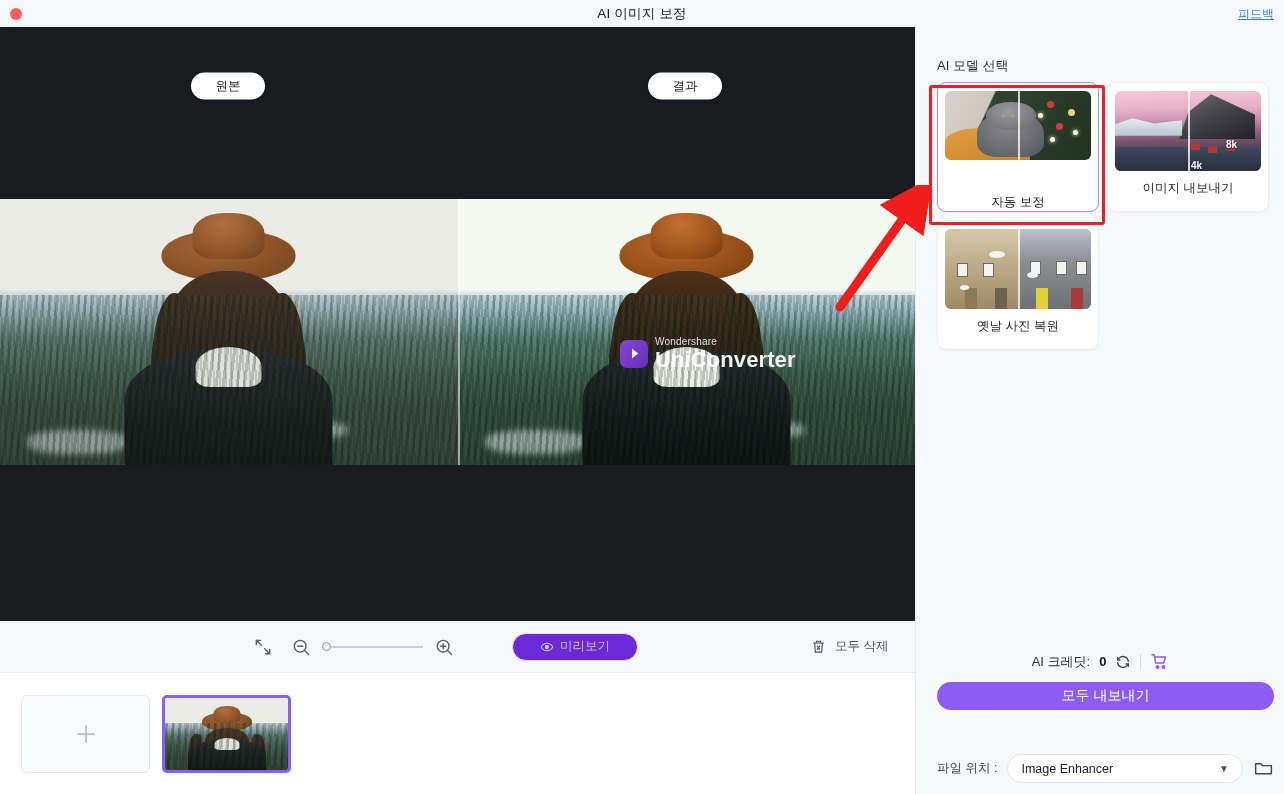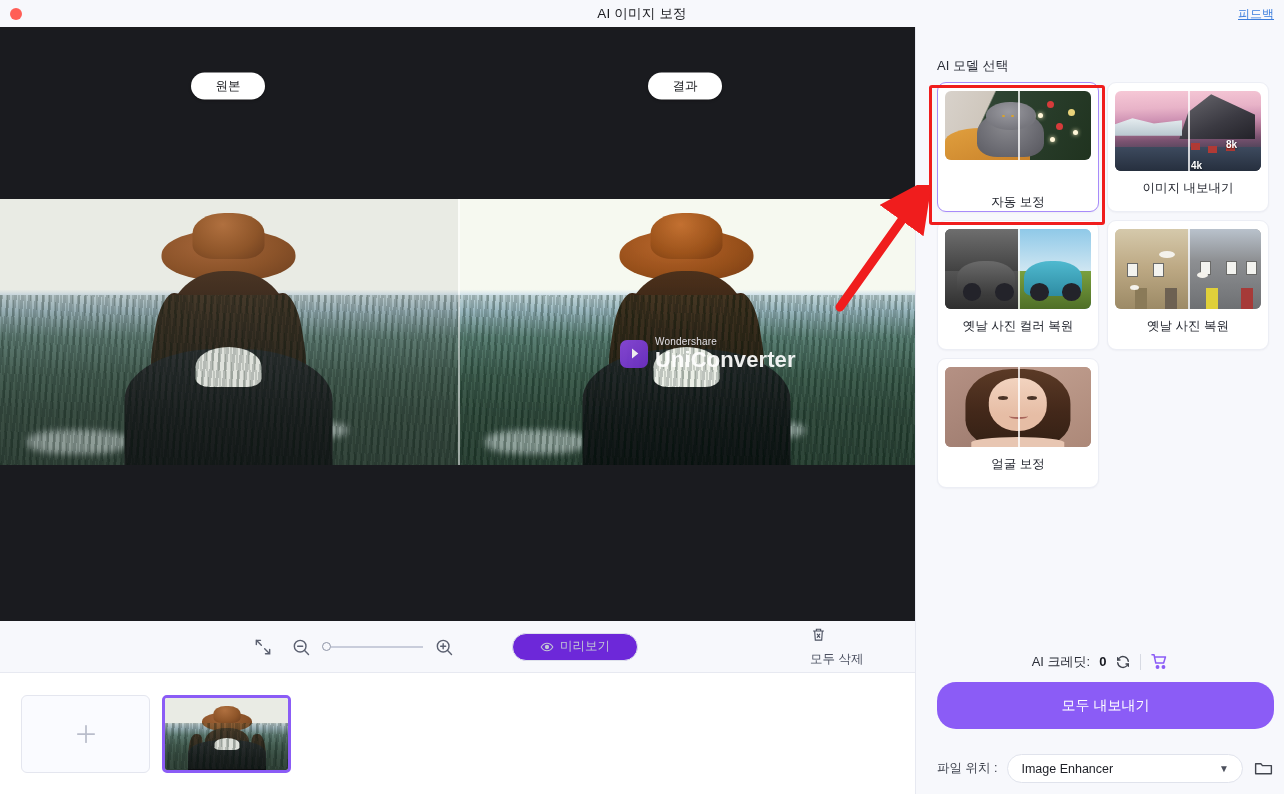--- a/index.html
+++ b/index.html
@@ -160,22 +160,22 @@
   }
   .slider-track { width: 92px; height: 2px; background: #c9cddb; }
   .preview-btn {
     display: flex; align-items: center; justify-content: center; gap: 6px;
     width: 126px; height: 28px; border-radius: 14px;
     border: 1px solid #dfe2ec; color: #c3c7d4; font-size: 12.5px;
     background: #6d28d9; cursor: default;
   }
   .preview-btn svg { width: 14px; height: 14px; }
   .delete-all {
-    display: flex; align-items: flex-start; gap: 8px;
-    color: #4b5060; font-size: 12.5px; cursor: pointer; flex-direction: column;
+    display: flex; align-items: flex-end; gap: 8px;
+    color: #4b5060; font-size: 12.5px; cursor: pointer;
   }
   .delete-all svg { width: 17px; height: 17px; }
 
   
   .thumbstrip {
     position: absolute; left: 0; top: 673px; width: 915px; height: 121px;
     background: #ffffff; display: flex; align-items: center; gap: 12px;
     padding-left: 21px;
   }
   .add-thumb {
@@ -323,21 +323,21 @@
   .credits {
     position: absolute; left: 0; top: 20px; width: 369px;
     display: flex; align-items: center; justify-content: center; gap: 9px;
     font-size: 13px; color: #2b2e38;
   }
   .credit-num { font-weight: 700; color: #16181f; }
   .refresh-ico { width: 16px; height: 16px; color: #41454f; cursor: pointer; }
   .vsep { width: 1px; height: 16px; background: #d7dae3; }
   .cart-ico { width: 19px; height: 19px; color: #8b5cf6; cursor: pointer; }
   .export-btn {
-    position: absolute; left: 21px; top: 50px; width: 337px; height: 47px;
+    position: absolute; left: 21px; top: 50px; width: 337px; height: 28px;
     border-radius: 19px; background: #8b5cf6; color: #ffffff;
     display: flex; align-items: center; justify-content: center;
     font-size: 14px; cursor: pointer; border: none;
   }
   .filerow {
     position: absolute; left: 21px; top: 122px; width: 337px;
     display: flex; align-items: center; gap: 10px;
   }
   .filelabel { font-size: 12.5px; color: #3a3e49; white-space: nowrap; }
   .fileselect {
@@ -505,38 +505,20 @@
             <div class="up-house" style="left:64%;bottom:22%"></div>
             <div class="up-house" style="left:76%;bottom:25%"></div>
             <div class="up-tag" style="left:52%;top:40%">4k</div>
             <div class="up-tag" style="left:76%;top:14%">8k</div>
           </div>
           <div class="mid-split"></div>
         </div>
         <div class="card-label">이미지 내보내기</div>
       </div>
 
-      <div class="card">
-        <div class="card-thumb">
-          <div class="art art-colorize">
-            <div class="cz-sky-l"></div>
-              <div class="cz-sky-r"></div>
-            <div class="cz-grass-l"></div>
-              <div class="cz-grass-r"></div>
-            <div class="cz-car-l"></div>
-              <div class="cz-car-r"></div>
-            <div class="cz-wheel" style="left:12%"></div>
-            <div class="cz-wheel" style="left:34%"></div>
-            <div class="cz-wheel" style="left:58%"></div>
-            <div class="cz-wheel" style="left:80%"></div>
-          </div>
-          <div class="mid-split"></div>
-        </div>
-        <div class="card-label">옛날 사진 컬러 복원</div>
-      </div>
 
       <div class="card">
         <div class="card-thumb">
           <div class="art art-restore">
             <div class="rs-l"></div>
               <div class="rs-r"></div>
             <div class="rs-win" style="left:8%;top:42%"></div>
             <div class="rs-win" style="left:26%;top:42%"></div>
             <div class="rs-win" style="left:58%;top:40%"></div>
             <div class="rs-win" style="left:76%;top:40%"></div>
@@ -547,36 +529,20 @@
             <div class="rs-door" style="left:86%;background:#a63a38"></div>
             <div class="rs-scratch" style="left:30%;top:28%;width:16px;height:7px"></div>
             <div class="rs-scratch" style="left:56%;top:54%;width:11px;height:6px"></div>
             <div class="rs-scratch" style="left:10%;top:70%;width:9px;height:5px"></div>
           </div>
           <div class="mid-split"></div>
         </div>
         <div class="card-label">옛날 사진 복원</div>
       </div>
 
-      <div class="card">
-        <div class="card-thumb">
-          <div class="art art-face">
-            <div class="fc-bg-l"></div>
-              <div class="fc-bg-r"></div>
-            <div class="fc-hair"></div>
-            <div class="fc-face"></div>
-            <div class="fc-eye l"></div>
-              <div class="fc-eye r"></div>
-            <div class="fc-smile"></div>
-            <div class="fc-shoulder"></div>
-          </div>
-          <div class="mid-split"></div>
-        </div>
-        <div class="card-label">얼굴 보정</div>
-      </div>
 
     </div>
 
     <div class="panel-bottom">
       <div class="credits">
         <span>AI 크레딧:</span>
         <span class="credit-num">0</span>
         <span class="refresh-ico">
           <svg viewBox="0 0 24 24" fill="none" stroke="currentColor" stroke-width="2" stroke-linecap="round">
             <path d="M20 11a8 8 0 00-13.6-4.8L4 8.5"></path>

